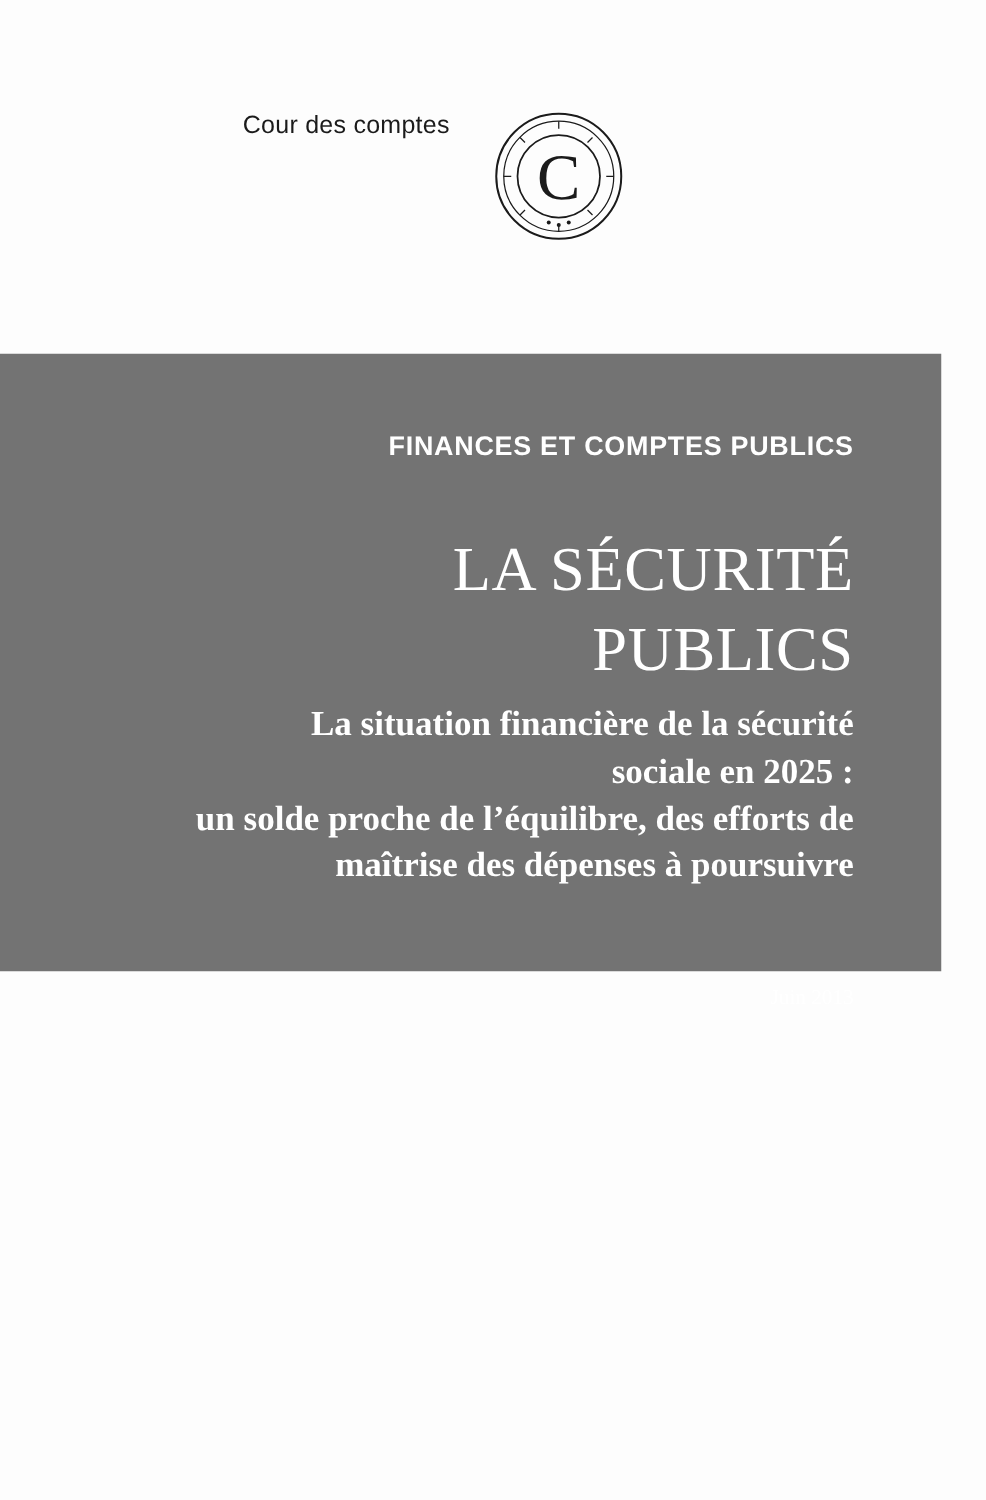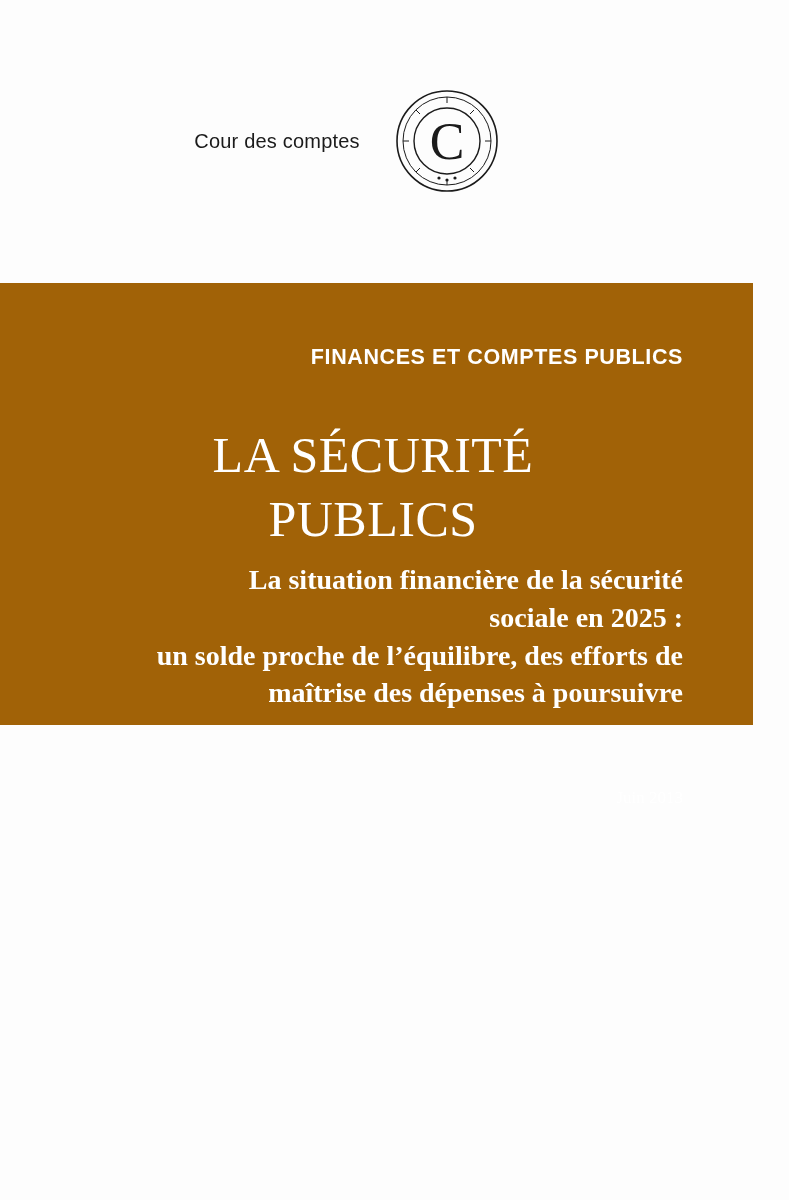--- a/index.html
+++ b/index.html
@@ -28,21 +28,20 @@
     top: 86px;
     left: 0;
     width: 789px;
     height: 110px;
     display: flex;
     align-items: center;
     justify-content: center;
   }
   .logo-wrap {
     display: flex;
-    align-items: center;
     gap: 35px;
     transform: translateX(-48px);
   }
   .logo-text {
     font-family: "Liberation Sans", sans-serif;
     font-size: 20px;
     letter-spacing: 0.2px;
     color: #1b1b1b;
     font-weight: 400;
     white-space: nowrap;
@@ -53,22 +52,22 @@
     position: relative;
   }
   .seal svg { display: block; }
 
   
   .purple-block {
     position: absolute;
     top: 283px;
     left: 0;
     width: 753px;
-    height: 442px;
-    background: #a16207;
+    height: 494px;
+    background: #737373;
   }
   .purple-inner {
     position: absolute;
     left: 0;
     top: 0;
     width: 100%;
     height: 100%;
     box-sizing: border-box;
     padding: 0 70px 0 0;
     text-align: right;
@@ -88,21 +87,21 @@
   .main-title {
     position: absolute;
     right: 70px;
     top: 140px;
     width: 620px;
     font-family: "Liberation Serif", serif;
     font-size: 50px;
     line-height: 1.28;
     font-weight: 400;
     color: #ffffff;
-    text-align: center;
+    text-align: right;
     letter-spacing: 0.5px;
   }
   .subtitle {
     position: absolute;
     right: 70px;
     top: 278px;
     width: 620px;
     font-family: "Liberation Serif", serif;
     font-size: 28px;
     line-height: 1.35;

